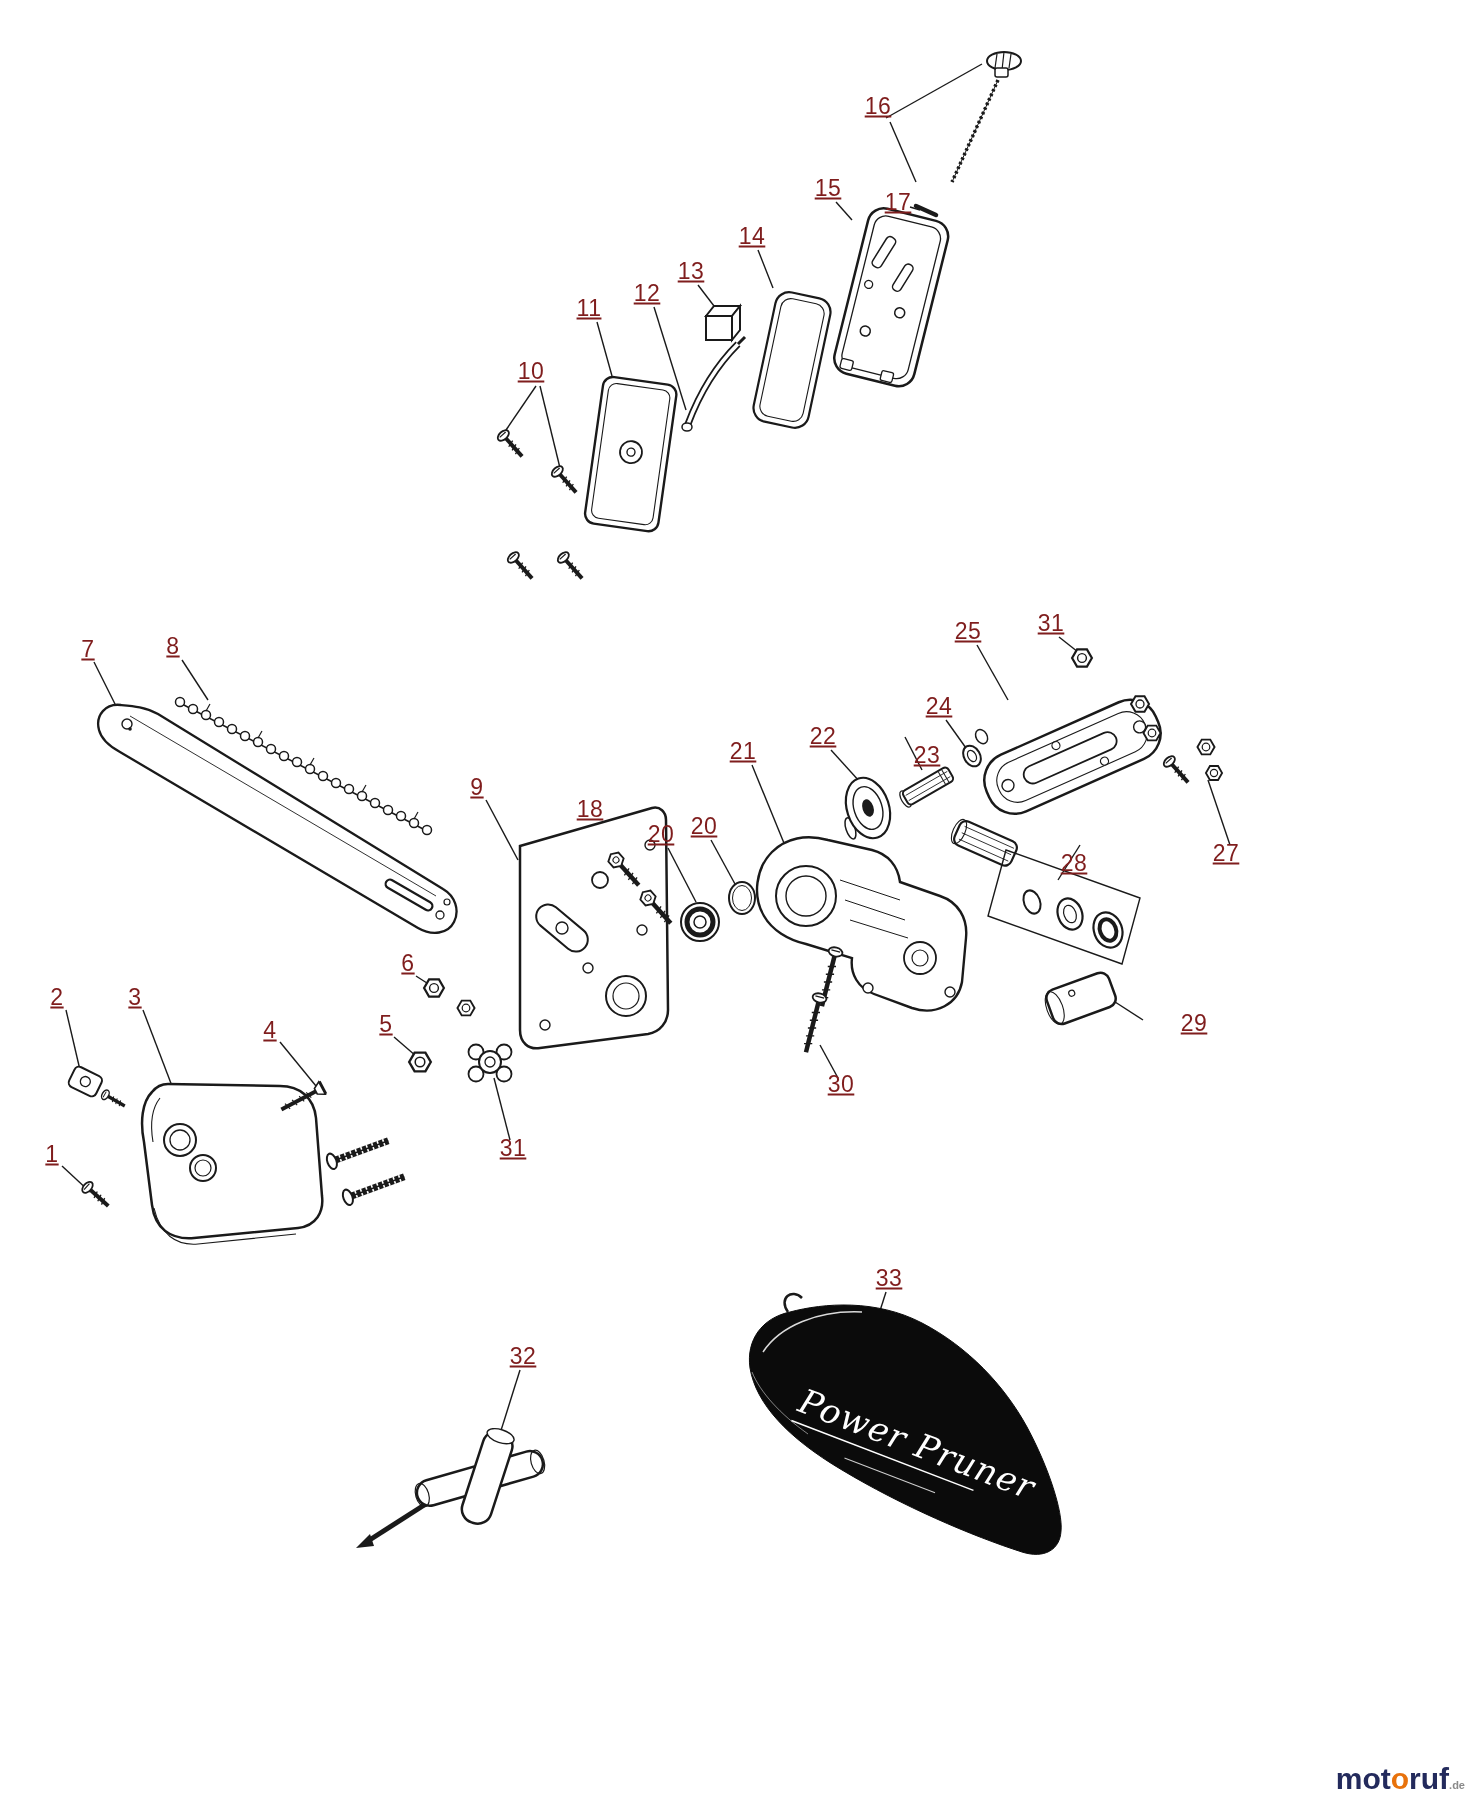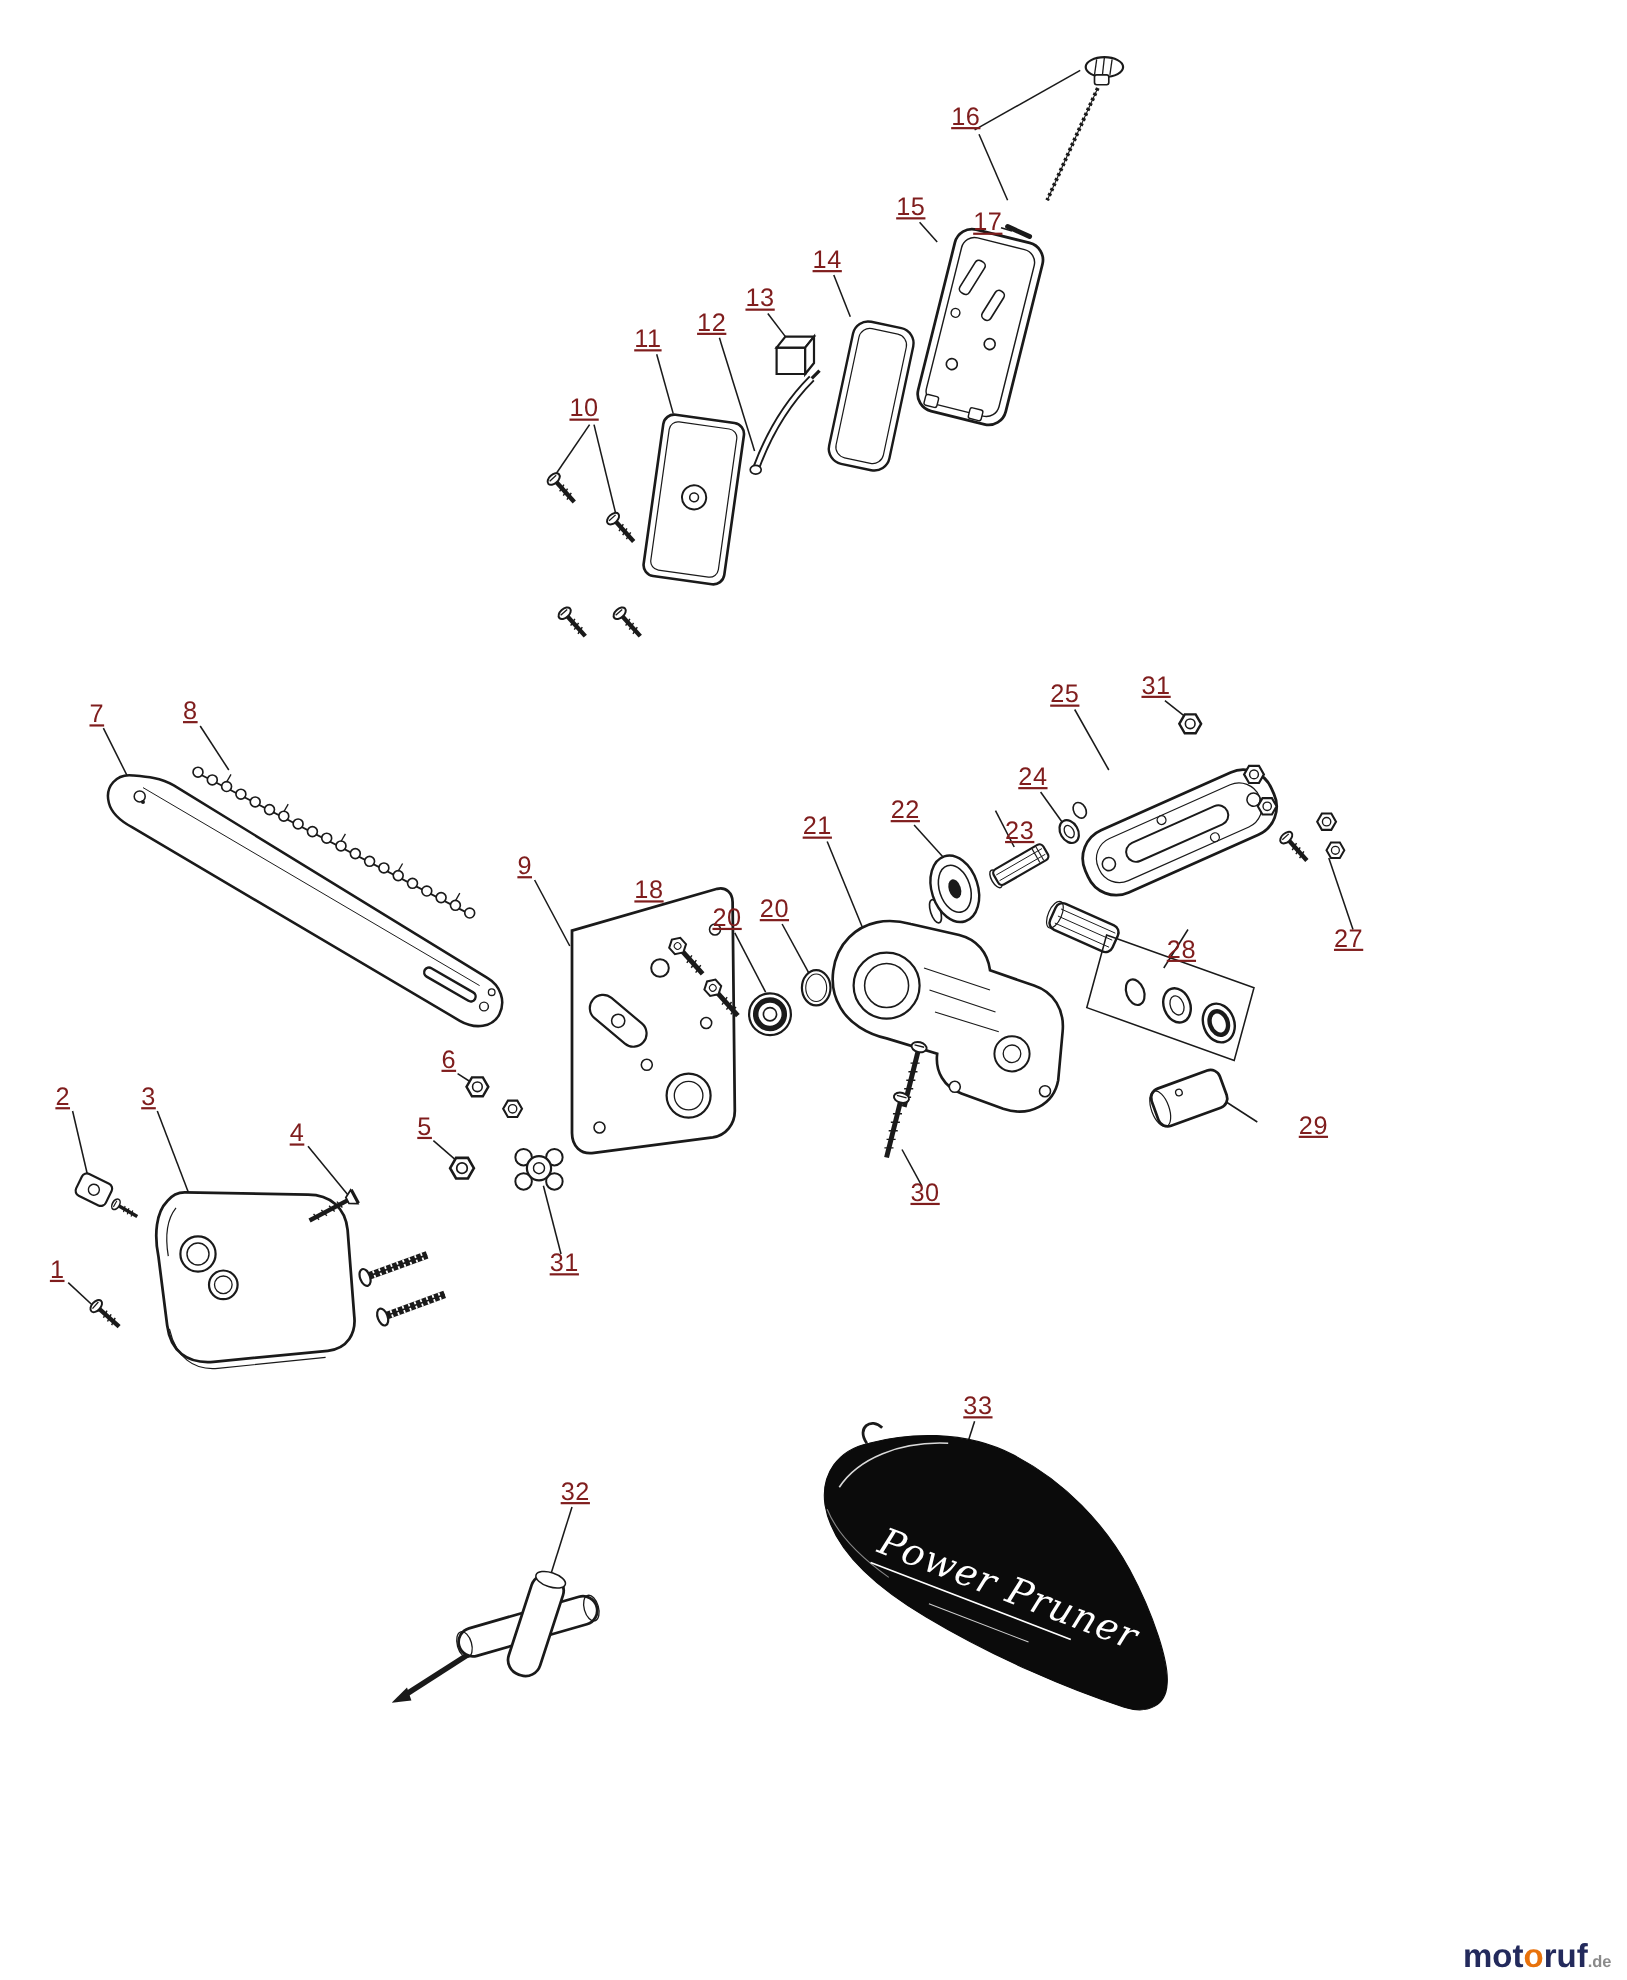--- a/index.html
+++ b/index.html
@@ -24,21 +24,21 @@
   .watermark{
     position:absolute;
     right:14px;bottom:6px;
     font-weight:bold;
     font-size:30px;
     line-height:1;
     font-family:"Liberation Sans",sans-serif;
   }
   .watermark .wm-main{color:#232a5c;}
   .watermark .wm-accent{color:#e8720c;}
-  .watermark .wm-suffix{font-size:15px;font-weight:bold;color:#8a8a8a;}
+  .watermark .wm-suffix{font-size:11px;font-weight:bold;color:#8a8a8a;}
 </style>
 </head>
 <body>
 
 <div class="stage">
 
 <svg class="diagram-svg" viewBox="0 0 1479 1800" xmlns="http://www.w3.org/2000/svg">
 
   <defs>
     <g id="screw">

